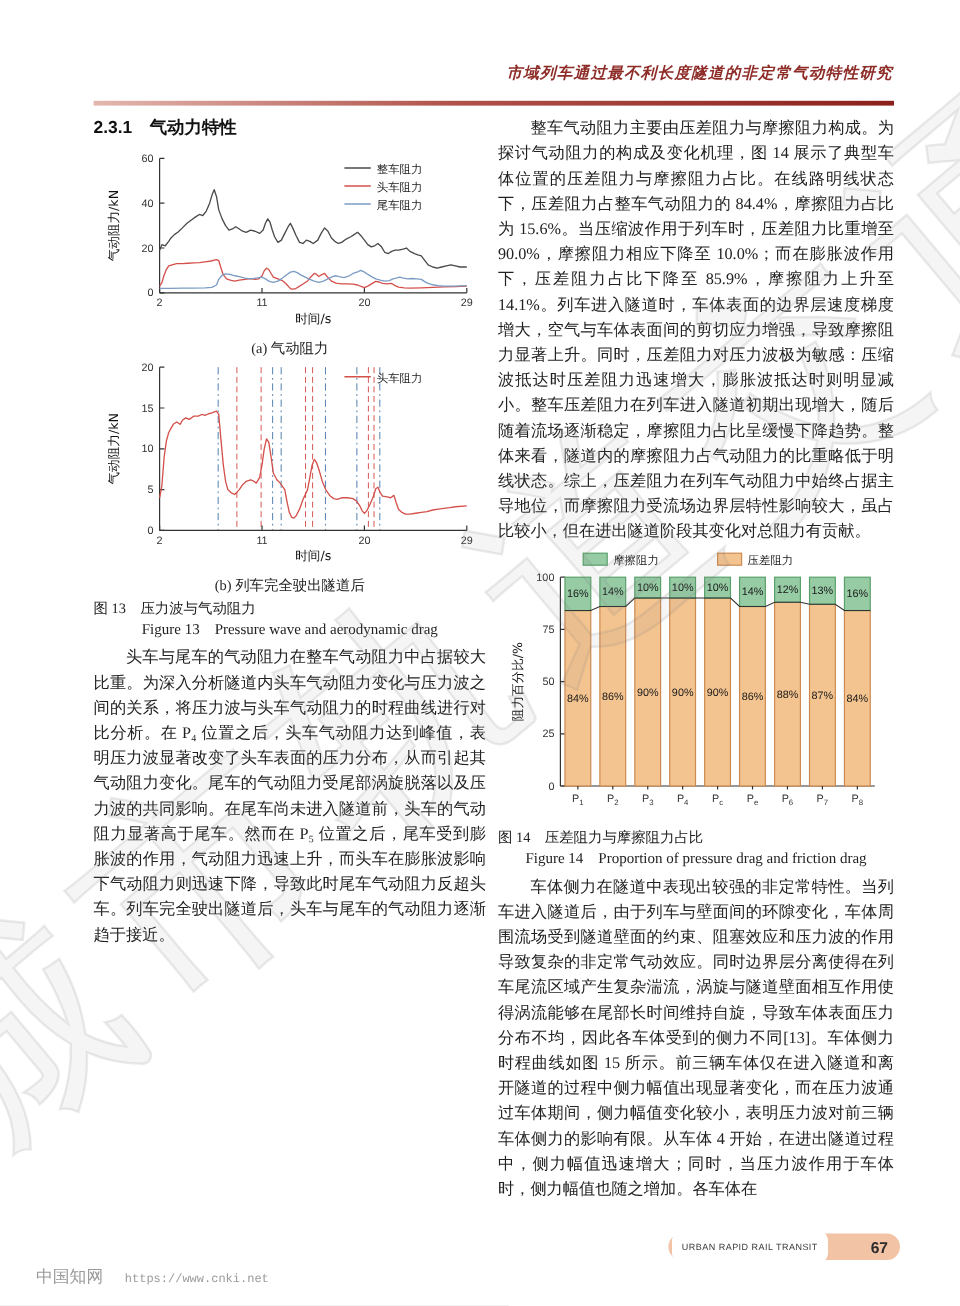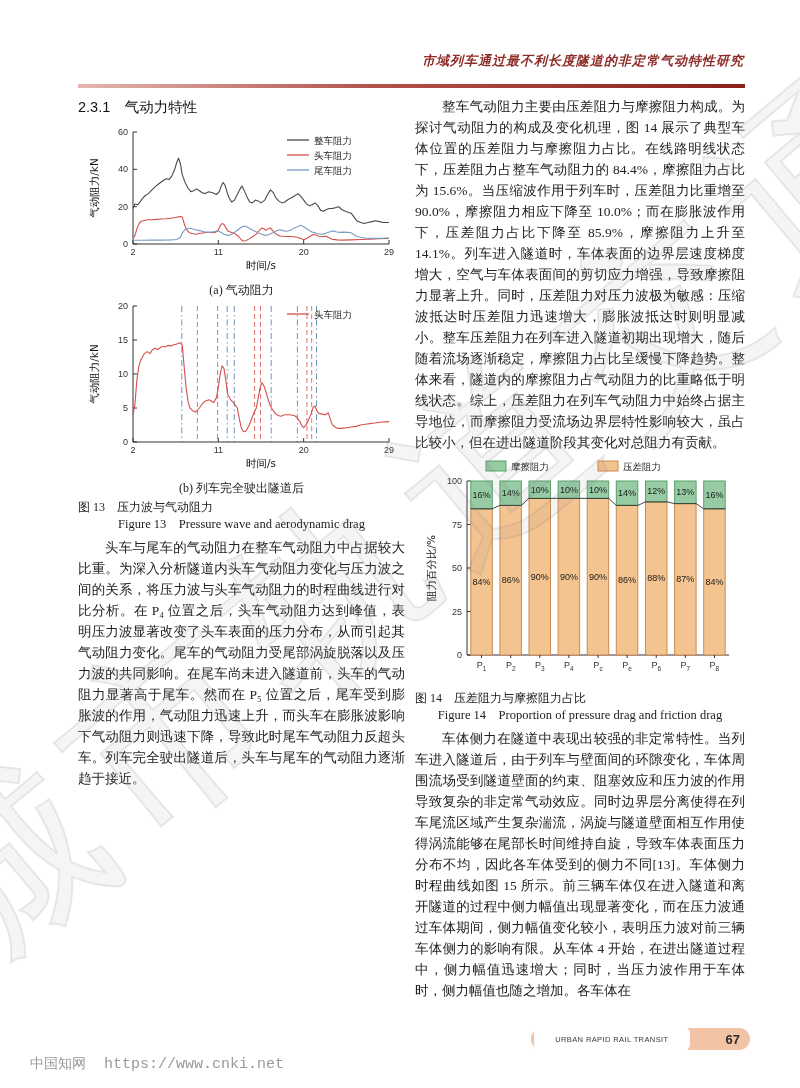--- a/index.html
+++ b/index.html
@@ -15,43 +15,43 @@
     color:#8e2d28; letter-spacing:1px;
   }
   .header-rule {
     position:absolute; top:84px; left:78px; right:55px; height:4px;
     background:linear-gradient(to right,#e3b7af,#b0514a 45%,#8b201a);
   }
   .col { position:absolute; top:96px; width:330px; font-size:13.5px; line-height:21px; text-align:justify; }
   .col-left  { left:78px;  width:327px; }
   .col-right { left:415px; width:330px; }
   .sec-h { font-family:"Liberation Sans",sans-serif; font-weight:bold; font-size:14.5px; color:#1c5aa8; margin:2px 0 6px 0; line-height:22px; text-align:left;}
-  .sub-h { font-family:"Liberation Sans",sans-serif; font-weight:normal; font-size:14.5px; color:#111; margin:0 0 6px 0; line-height:22px; text-align:left;}
+  .sub-h { font-family:"Liberation Sans",sans-serif; font-weight:bold; font-size:14.5px; color:#111; margin:0 0 6px 0; line-height:22px; text-align:left;}
   .para { text-indent:2em; }
   .fig-block { margin:4px 0 2px 0; }
   .chart-host { width:310px; margin:0 auto; }
   .sub-cap { text-align:center; font-size:12px; line-height:16px; color:#222; }
   .cap-cn { text-align:left; font-size:12px; line-height:17px; margin-top:3px; color:#222; }
   .cap-en { text-align:center; font-size:12.5px; line-height:17px; color:#222; }
   .tk { font-size:9px; fill:#333; font-family:"Liberation Sans",sans-serif; }
   .tkc { font-size:9.5px; fill:#222; font-family:"DejaVu Sans",sans-serif; }
   .ax { font-size:10.5px; fill:#111; font-family:"DejaVu Sans",sans-serif; }
   .pct { font-size:9px; fill:#1a1a1a; font-family:"Liberation Sans",sans-serif; }
   .footer-left {
     position:absolute; left:30px; top:1055px; color:#9a9a9a; font-size:14px;
   }
-  .footer-left .url { font-family:"Liberation Mono",monospace; margin-left:18px; font-size:15px; }
+  .footer-left .url { font-family:"Liberation Mono",monospace; margin-left:18px; font-size:10px; }
   .page-badge {
     position:absolute; right:50px; top:1028px; height:22px;
     background:#f2c3a4; border-radius:12px; display:flex; align-items:center;
     padding:0 2px 0 3px;
   }
   .badge-pill {
     background:#ffffff; border-radius:9px; height:28px; display:flex; align-items:center;
-    padding:0 21px; font-family:"Liberation Sans",sans-serif; font-size:7.5px;
+    padding:0 8px; font-family:"Liberation Sans",sans-serif; font-size:7.5px;
     letter-spacing:0.4px; color:#3a3a3a; white-space:nowrap;
   }
   .badge-num {
     font-family:"Liberation Sans",sans-serif; font-weight:bold; font-size:13px;
     color:#2c2c2c; padding:0 8px 0 8px;margin-left:28px;
   }
   .watermark {
     position:absolute; left:-70px; top:800px; width:1400px;
     transform:rotate(-40deg); transform-origin:0 50%;
     font-size:195px; letter-spacing:18px; white-space:nowrap;

